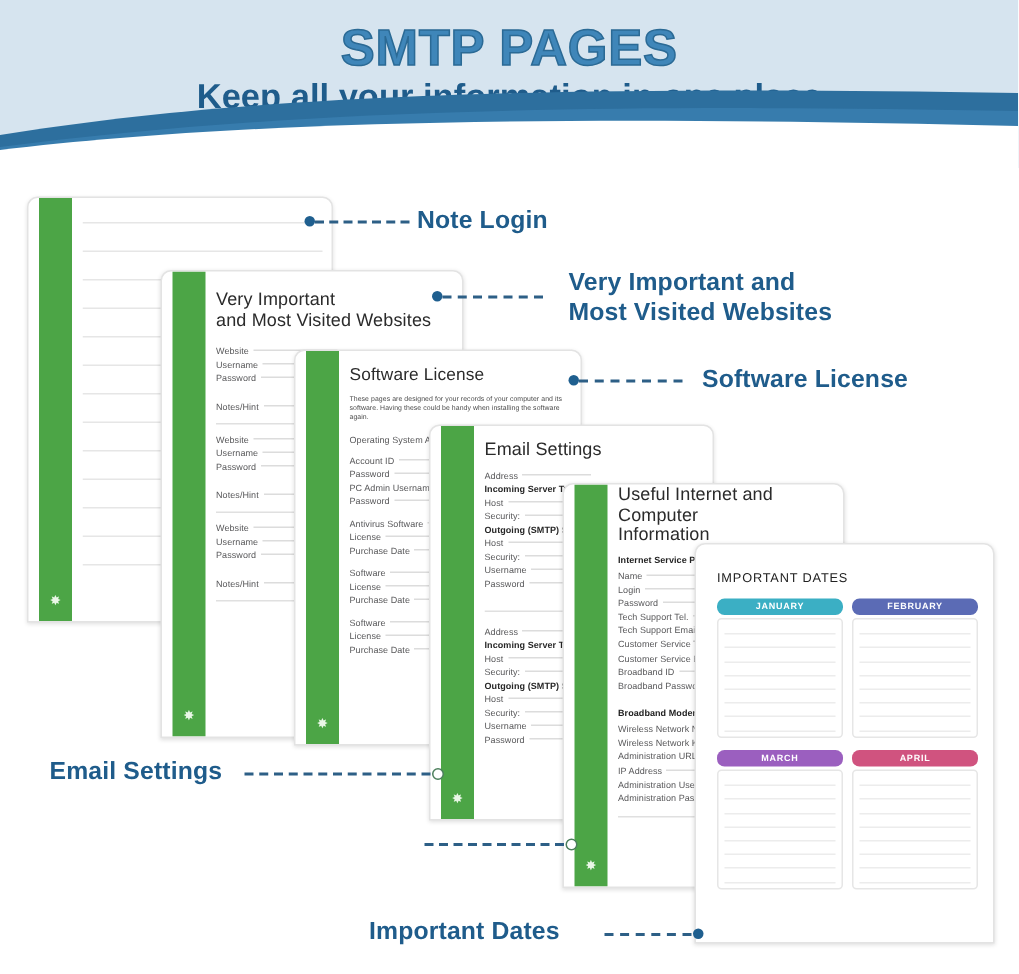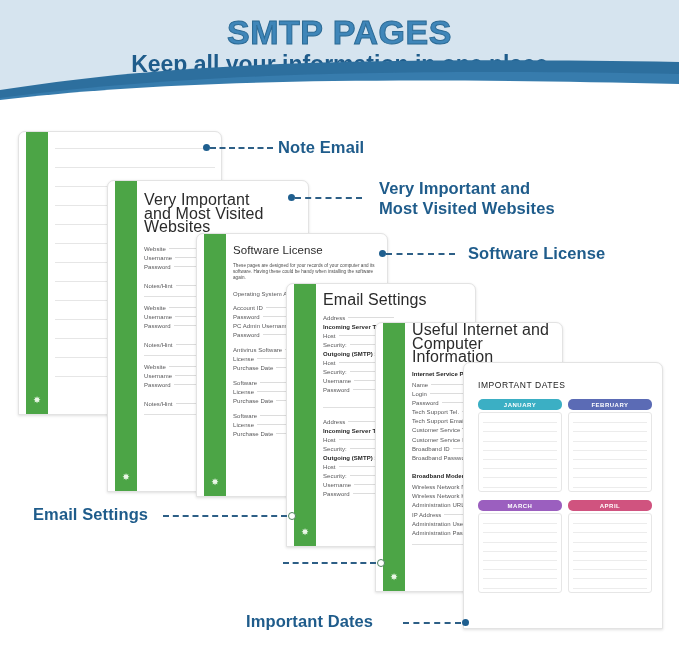--- a/index.html
+++ b/index.html
@@ -26,21 +26,21 @@
   .wave-svg{position:absolute;left:0;top:60px;width:679px;height:52px;}
 
   
   .card{position:absolute;background:#ffffff;border:1px solid #e3e3e3;border-top-left-radius:7px;border-top-right-radius:7px;
         box-shadow:0 1px 3px rgba(0,0,0,.13);overflow:hidden;}
   .spine{position:absolute;left:7px;top:0;width:22px;background:#4ca546;}
   .spine .star{position:absolute;left:50%;transform:translateX(-50%);bottom:9px;color:#eaf7e7;font-size:9px;line-height:9px;}
   .card-body{position:absolute;top:0;bottom:0;overflow:hidden;}
 
   .card-title{font-size:11.5px;color:#2b2b2b;font-weight:400;line-height:13.5px;letter-spacing:.1px;}
-  .card-title.big{font-size:16px;}
+  .card-title.big{font-size:12px;}
   .card-desc{font-size:4.6px;color:#4a4a4a;line-height:6.4px;margin-top:5px;letter-spacing:.05px;}
   .sec-head{font-size:6px;color:#222;font-weight:bold;letter-spacing:.05px;}
   .fld{font-size:6px;color:#58585a;letter-spacing:.05px;white-space:nowrap;position:relative;}
   .fld.b{font-weight:bold;color:#262626;}
   .fld .rule{display:inline-block;border-bottom:1px solid #dcdcdc;height:1px;vertical-align:2px;margin-left:3px;}
   .fld .val{font-weight:bold;color:#2b2b2b;margin-left:4px;}
   .grp-sep{border-top:1px solid #e0e0e0;}
 
   
   .ruled{position:absolute;left:0;right:0;top:0;bottom:0;}
@@ -270,21 +270,21 @@
               <i style="top: 64.4px;"></i>
               <i style="top: 73.6px;"></i>
             </div>
           </div>
         </div>
     </div>
   </div>
 
   <div class="dot" style="left:203px;top:144px;"></div>
   <div class="lead" style="left:210px;top:147px;width:63px;"></div>
-  <div class="ann" style="left:278px;top:137px;">Note Email</div>
+  <div class="ann" style="left:278px;top:137px;">Note Login</div>
 
   <div class="dot" style="left:288px;top:194px;"></div>
   <div class="lead" style="left:295px;top:197px;width:67px;"></div>
   <div class="ann" style="left:379px;top:178px;">Very Important and
 Most Visited Websites</div>
 
   <div class="dot" style="left:379px;top:250px;"></div>
   <div class="lead" style="left:386px;top:253px;width:69px;"></div>
   <div class="ann" style="left:468px;top:243px;">Software  License</div>
 

